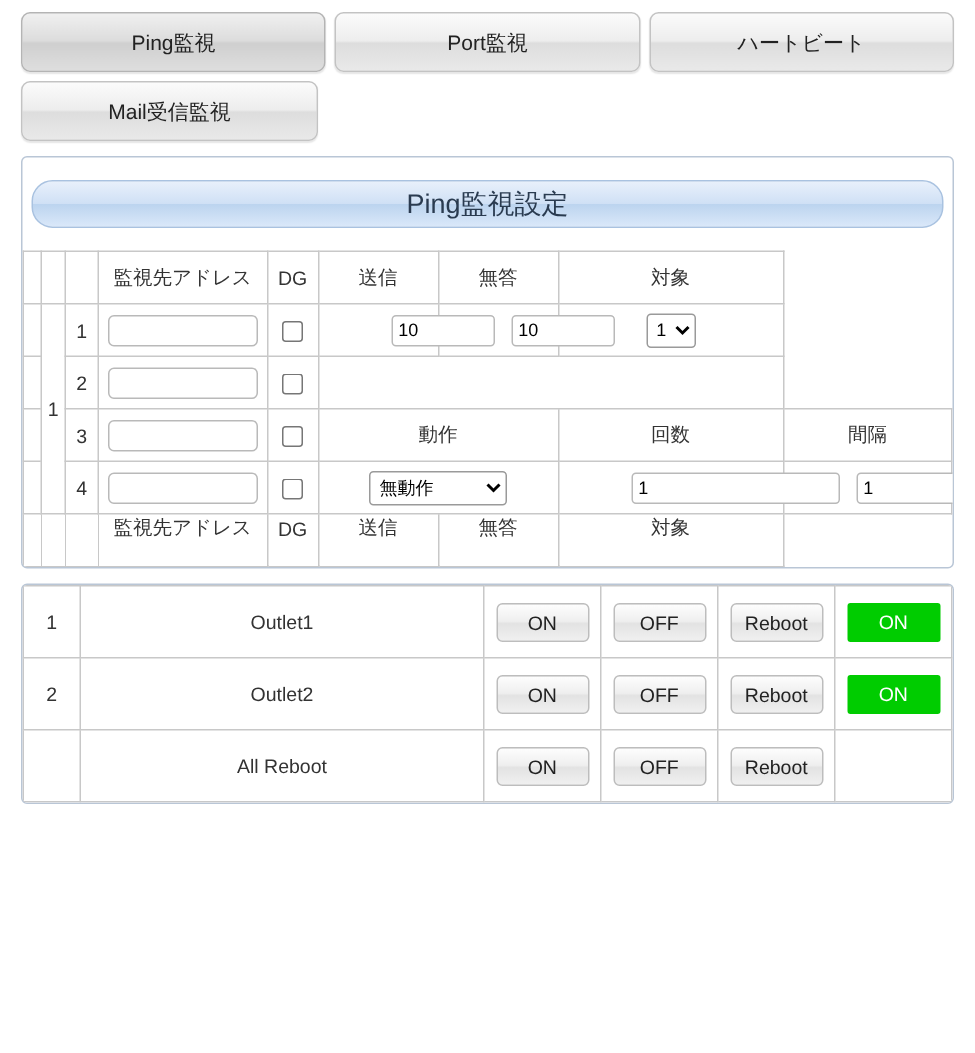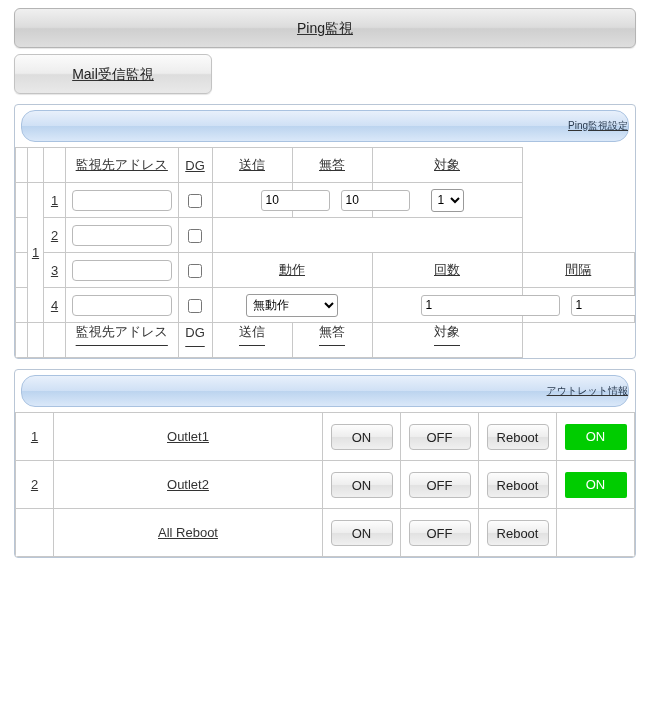--- a/index.html
+++ b/index.html
@@ -15,21 +15,20 @@
     font-size: 13px;
     color: #333;
   }
 
   .page {
     width: 650px;
     height: 556px;
     position: relative;
     box-sizing: border-box;
     padding: 8px 14px 0 14px;
-    text-decoration: underline;
   }
 
   
   .tab-row {
     display: flex;
     gap: 6px;
     margin-bottom: 6px;
   }
   .tab {
     flex: 1;
@@ -62,25 +61,25 @@
   .panel {
     border: 1px solid #b9c6d6;
     border-radius: 4px;
     background: #ffffff;
     margin-top: 10px;
     overflow: hidden;
   }
   .panel-header {
     height: 30px;
     line-height: 30px;
-    text-align: right;
-    font-size: 10px;
+    text-align: center;
+    font-size: 18px;
     color: #2a3b50;
     border-radius: 14px;
-    margin: 5px 6px;
+    margin: 15px 6px;
     background: linear-gradient(to bottom, #e8f0fb 0%, #cfe0f5 50%, #bcd4ef 51%, #dae8f9 100%);
     border: 1px solid #a9c2e0;
   }
 
   table.grid {
     border-collapse: collapse;
     width: 100%;
     table-layout: fixed;
   }
   table.grid td, table.grid th {
@@ -200,20 +199,22 @@
   }
   td.ctrl-cell { padding: 0 2px; }
 </style>
 </head>
 <body>
 
 <div class="page">
 
   <div class="tab-row">
     <div class="tab active">Ping監視</div>
+    <div class="tab">Port監視</div>
+    <div class="tab">ハートビート</div>
   </div>
   <div class="tab-row second">
     <div class="tab">Mail受信監視</div>
     <div class="spacer"></div>
   </div>
 
   <div class="panel">
     <div class="panel-header">Ping監視設定</div>
 
     <table class="grid">
@@ -320,21 +321,20 @@
         <td class="hdr"><span class="clip-text">DG</span></td>
         <td class="hdr"><span class="clip-text">送信</span></td>
         <td class="hdr"><span class="clip-text">無答</span></td>
         <td class="hdr"><span class="clip-text">対象</span></td>
       </tr>
     </tbody>
       </table>
   </div>
 
   <div class="panel">
-    <div class="panel-header">アウトレット情報</div>
 
     <table class="grid">
       <colgroup>
         <col style="width:38px">
         <col style="width:auto">
         <col style="width:78px">
         <col style="width:78px">
         <col style="width:78px">
         <col style="width:78px">
       </colgroup>

